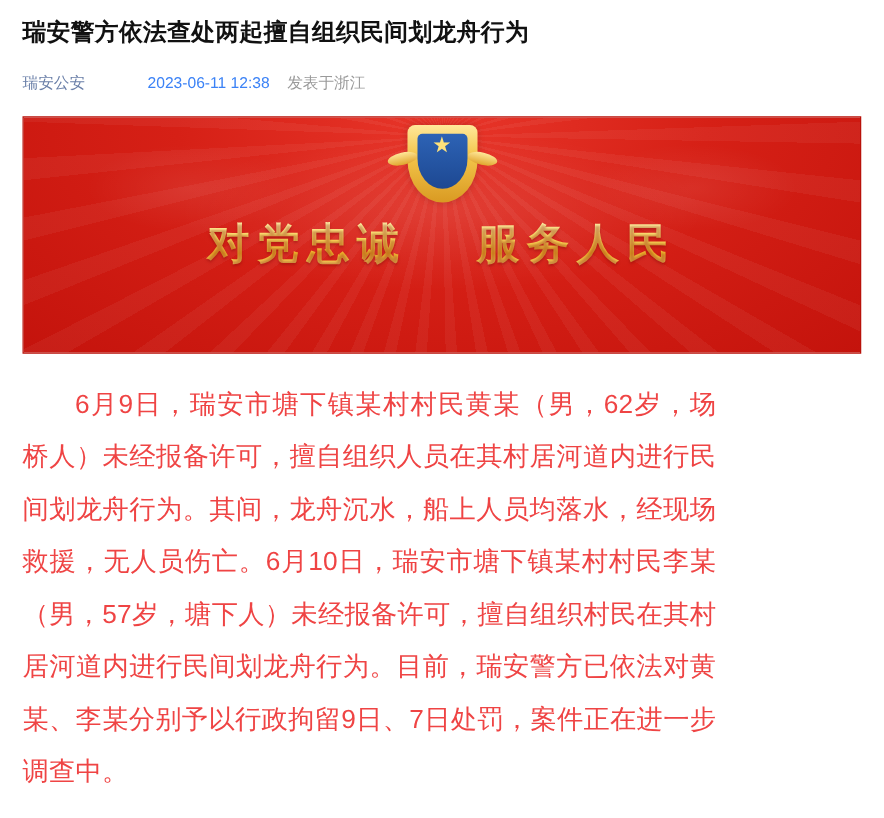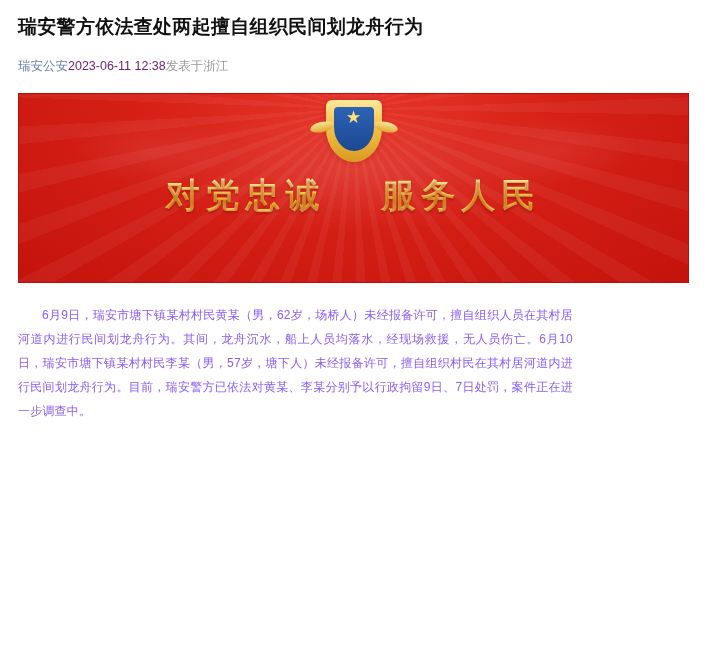--- a/index.html
+++ b/index.html
@@ -22,28 +22,29 @@
     font-size: 19px;
     font-weight: bold;
     line-height: 1.35;
     color: #111111;
     letter-spacing: 0.3px;
     margin: 0 0 18px 0;
   }
   .meta-row {
     display: flex;
     align-items: center;
+    gap: 14px;
     font-size: 12.5px;
     color: #8d8d8d;
     margin-bottom: 18px;
   }
   .meta-source {
     color: #6a7fa8;
   }
-  .meta-date { color: #701a75; }
+  .meta-date { color: #3b82f6; margin-left: 36px; }
   .meta-location { color: #9a9a9a; text-align: center; }
 
   
   .banner {
     position: relative;
     width: 671px;
     height: 190px;
     margin: 0 auto 20px auto;
     overflow: hidden;
     background:
@@ -131,23 +132,23 @@
     background: linear-gradient(180deg, #fff8c8 0%, #ffe169 35%, #f0b52b 65%, #ffe98f 100%);
     -webkit-background-clip: text;
     background-clip: text;
     color: transparent;
     text-shadow: 0 2px 2px rgba(120,10,5,0.35);
   }
   .banner-line .gap { display: inline-block; width: 20px; }
 
   
   .body-text p {
-    font-size: 12px;
+    font-size: 21px;
     line-height: 2.0;
-    color: #8b5cf6;
+    color: #ef4444;
     margin: 0 0 6px 0;
     text-indent: 2em;
     text-align: justify;
     letter-spacing: 0.2px;
   }
 </style>
 </head>
 <body>
 
 <div class="article">

